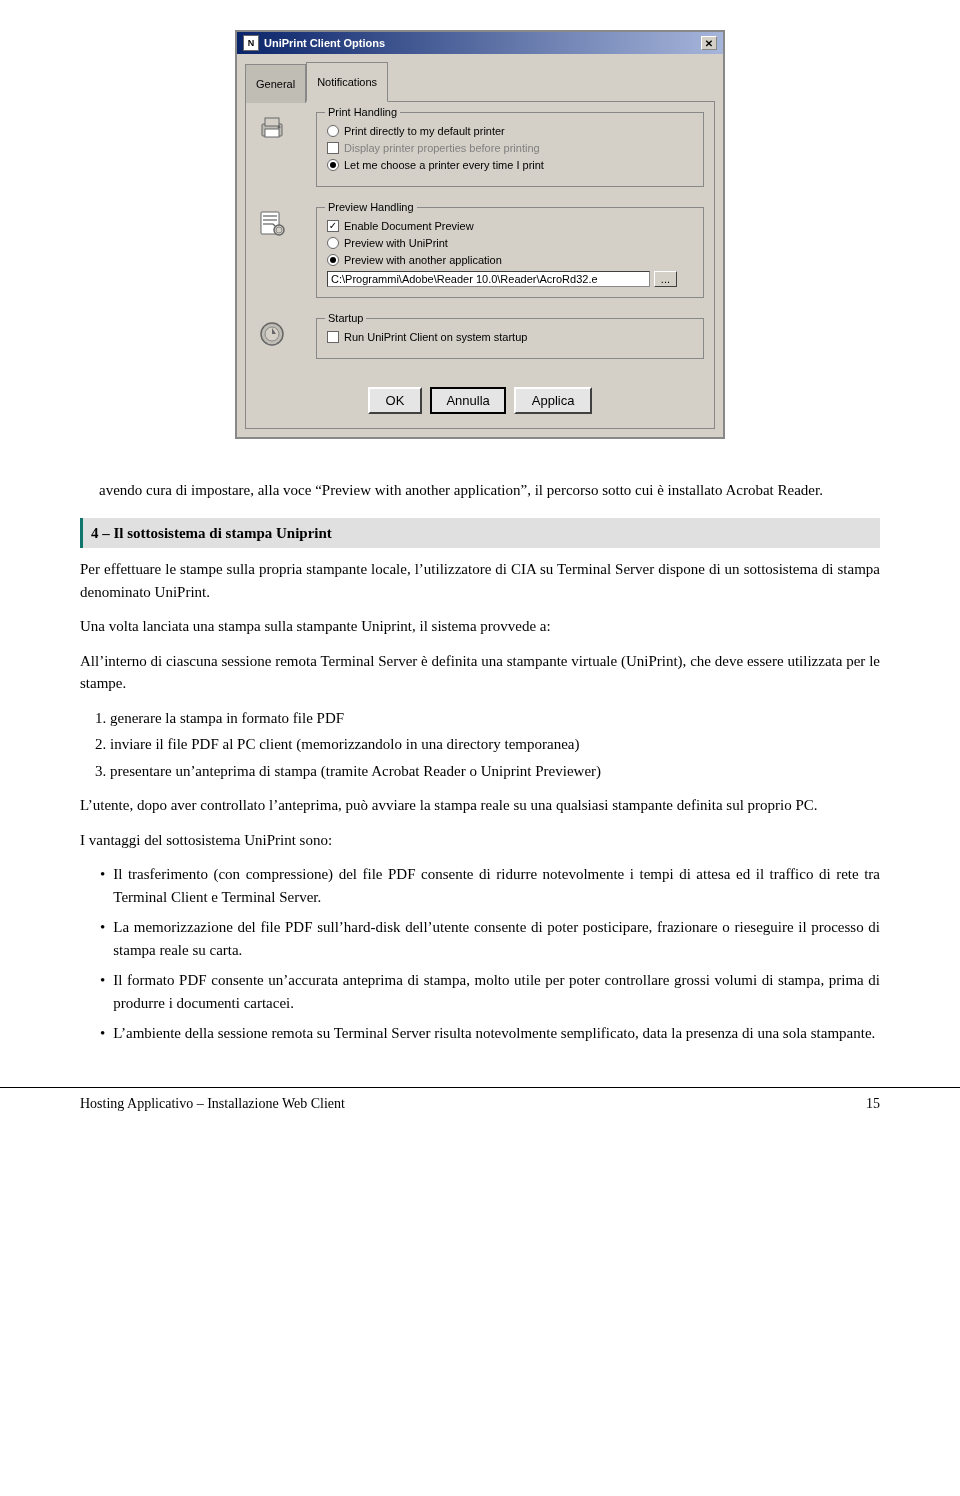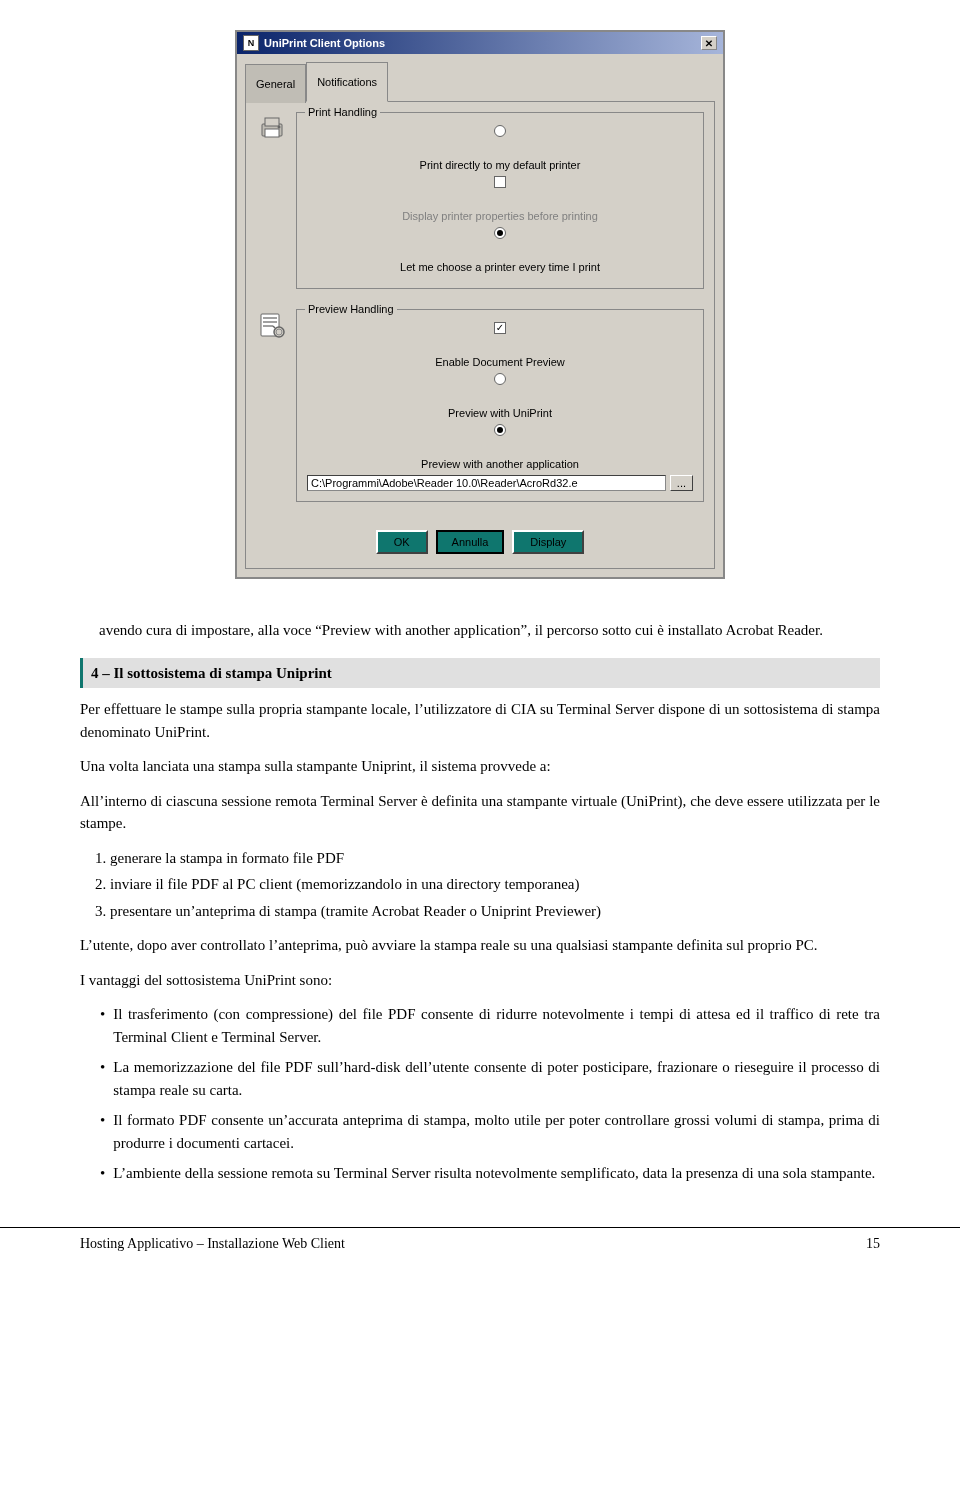--- a/index.html
+++ b/index.html
@@ -108,46 +108,46 @@
 
     .tab-content-area {
       border: 1px solid #888;
       background: #d4d0c8;
       padding: 10px;
     }
 
     
     .group-box {
       border: 1px solid #888;
-      padding: 8px 10px 10px 10px;
+      padding: 8px 26px 10px 10px;
       margin-bottom: 10px;
       position: relative;
+      margin-left: 20px;
     }
 
     .group-box-title {
       position: absolute;
       top: -7px;
       left: 8px;
       background: #d4d0c8;
       padding: 0 3px;
       font-size: 11px;
     }
 
     .group-content {
       padding-top: 4px;
     }
 
     
     .radio-row, .checkbox-row {
       display: flex;
       align-items: center;
-      gap: 22px;
+      gap: 5px;
       margin-bottom: 5px;
       font-size: 11px;
-      flex-direction: column;
     }
 
     .radio-btn {
       width: 12px;
       height: 12px;
       border-radius: 50%;
       border: 1px solid #666;
       background: #fff;
       display: flex;
       align-items: center;
@@ -185,23 +185,23 @@
       color: #808080;
     }
 
     .action-button {
       display: inline-block;
       border: 2px solid;
       border-top-color: #fff;
       border-left-color: #fff;
       border-bottom-color: #404040;
       border-right-color: #404040;
-      background: #0f766e;
+      background: #e5e5e5;
       padding: 3px 16px;
-      font-size: 11px;
+      font-size: 13px;
       cursor: pointer;
       font-family: 'Tahoma', 'Arial', sans-serif;
     }
 
     .action-button.default-btn {
       border: 2px solid #000;
       padding: 4px 14px;
     }
 
     
@@ -441,25 +441,47 @@
 
                 <div class="path-row">
                   <input type="text" class="path-input" value="C:\Programmi\Adobe\Reader 10.0\Reader\AcroRd32.e" style="">
                   <button class="browse-btn">...</button>
                 </div>
               </div>
             </div>
           </div>
         </div>
 
+        <div class="section-with-icon">
+
+          <div class="section-icon">
+            <svg class="icon-startup" viewBox="0 0 28 28" fill="none" xmlns="http://www.w3.org/2000/svg">
+              <circle cx="14" cy="14" r="11" fill="#c0bdb5" stroke="#666" stroke-width="1.5"></circle>
+              <circle cx="14" cy="14" r="7" fill="#d4d0c8" stroke="#888" stroke-width="1"></circle>
+              <polygon points="14,8 14,14 18,14" fill="#666"></polygon>
+            </svg>
+          </div>
+
+          <div style="flex:1;">
+            <div class="group-box">
+              <span class="group-box-title">Startup</span>
+              <div class="group-content">
+                <div class="checkbox-row">
+                  <div class="checkbox-btn"></div>
+                  <span>Run UniPrint Client on system startup</span>
+                </div>
+              </div>
+            </div>
+          </div>
+        </div>
 
         <div class="dialog-buttons-row">
           <button class="action-button">OK</button>
           <button class="action-button default-btn">Annulla</button>
-          <button class="action-button">Display</button>
+          <button class="action-button">Applica</button>
         </div>
 
       </div>
     </div>
   </div>
 </div>
 
 <div class="doc-body">
 
   <p class="intro-text">avendo cura di impostare, alla voce “Preview with another application”, il percorso sotto cui è installato Acrobat Reader.</p>

